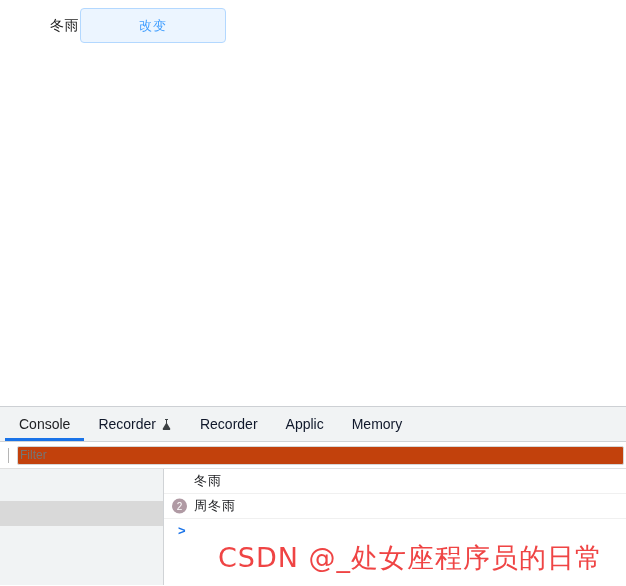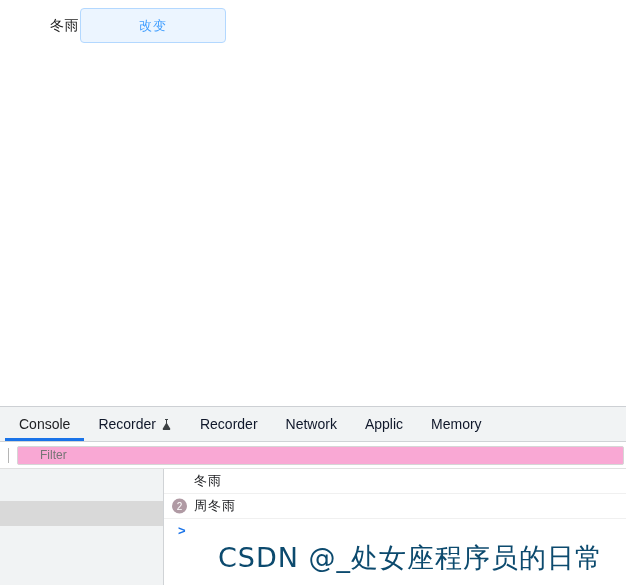--- a/index.html
+++ b/index.html
@@ -138,24 +138,24 @@
     margin-right: 8px;
     flex: 0 0 auto;
   }
 
   .filter-input {
     flex: 1 1 auto;
     height: 19px;
     box-sizing: border-box;
     border: 1px solid #d6d6d6;
     border-radius: 2px;
-    background: #f9a8d4;
+    background: #c2410c;
     font-size: 12px;
     color: #202124;
-    padding: 0 22px;
+    padding: 0 2px;
     outline: none;
     font-family: "Liberation Sans", sans-serif;
     margin-right: 2px;
   }
   .filter-input::placeholder {
     color: #757575;
   }
 
   
   .dt-body {
@@ -248,21 +248,21 @@
     font-family: "DejaVu Sans Mono", monospace;
     padding-left: 4px;
   }
 
   
   .watermark {
     position: absolute;
     left: 218px;
     top: 540px;
     font-size: 27px;
-    color: #0c4a6e;
+    color: #ef4444;
     letter-spacing: 1px;
     white-space: nowrap;
     pointer-events: none;
     user-select: none;
     font-family: "DejaVu Sans", "Liberation Sans", sans-serif;
   }
 </style>
 </head>
 <body>
 
@@ -282,23 +282,20 @@
       <span class="flask-icon">
         <svg width="11" height="13" viewBox="0 0 11 13" aria-hidden="true">
           <path d="M4 1h3v1H6v3.3l3.2 5.1c.4.7-.1 1.6-.9 1.6H2.7c-.8 0-1.3-.9-.9-1.6L5 5.3V2H4V1z" fill="#3c4043"></path>
         </svg>
       </span>
     </div>
     <div class="dt-tab">
       <span>Recorder</span>
     </div>
     <div class="dt-tab">
-      <span>Network</span>
-    </div>
-    <div class="dt-tab">
       <span>Applic</span>
     </div>
     <div class="dt-tab">
       <span>Memory</span>
     </div>
   </div>
 
   <div class="dt-filterbar">
     <span class="toolbar-divider"></span>
     <input class="filter-input" type="text" placeholder="Filter" style="">

